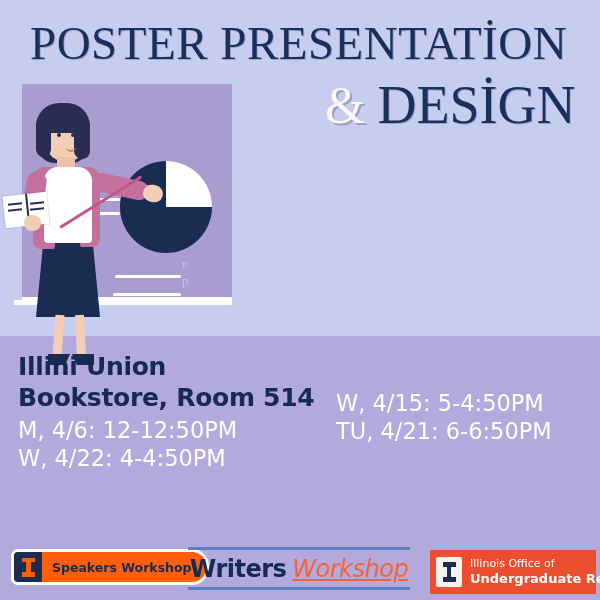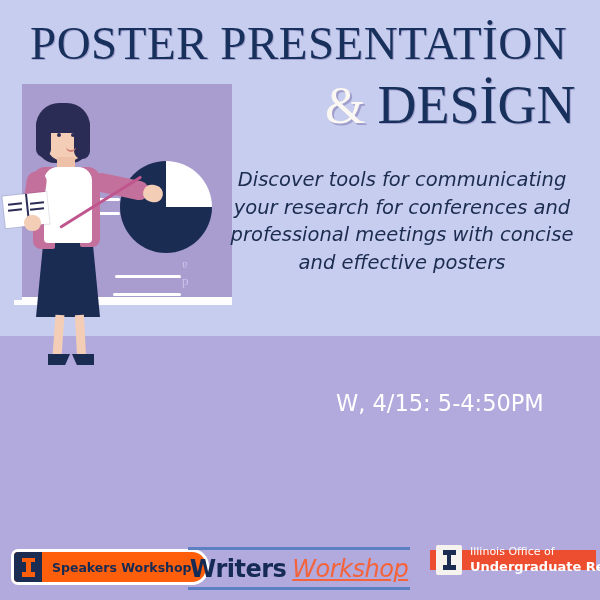--- a/index.html
+++ b/index.html
@@ -241,21 +241,21 @@
   .logo-writers .w1{
     font-family:"DejaVu Sans",sans-serif;font-weight:bold;font-size:24px;
     color:#152a55;letter-spacing:-0.5px;
   }
   .logo-writers .w2{
     font-family:"DejaVu Sans",sans-serif;font-style:italic;font-size:24px;
     color:#f4633a;letter-spacing:-0.5px;margin-left:6px;text-decoration:underline;
   }
 
   .logo-uor{
-    position:absolute;left:430px;top:8px;width:160px;height:20px;
+    position:absolute;left:430px;top:8px;width:160px;height:44px;
     background:#ee4e30;display:flex;align-items:center;padding-left:6px;
   }
   .ilogo2{
     width:26px;height:30px;background:#f6f2ee;border-radius:2px;
     display:flex;align-items:center;justify-content:center;flex:0 0 auto;
   }
   .iblock2{width:13px;height:20px;position:relative;}
   .iblock2:before,.iblock2:after{
     content:"";position:absolute;left:0;width:13px;height:5px;background:#1b2c52;
   }
@@ -322,31 +322,37 @@
     <div class="hand-l"></div>
   </div>
 
   <div class="headline">
     <div class="title-line1">POSTER PRESENTATİON</div>
     <div class="title-line2">
       <span class="amp">&amp;</span><span>DESİGN</span>
     </div>
   </div>
 
-  <div class="desc">Discover tools for communicating your research for conferences and professional meetings with concise and effective posters</div>
 
   <div class="details">
     <div class="col col-left">
+      <div class="venue">
+        <div>Illini Union</div>
+        <div>Bookstore, Room 514</div>
+      </div>
       <div class="times">
+        <div>M, 4/6: 12-12:50PM</div>
+        <div>W, 4/22: 4-4:50PM</div>
       </div>
     </div>
 
     <div class="col col-right">
       <div class="times">
         <div>W, 4/15: 5-4:50PM</div>
+        <div>TU, 4/21: 6-6:50PM</div>
       </div>
     </div>
   </div>
 
   <div class="footer">
 
     <div class="logo-speakers">
       <div class="ilogo">
         <div class="iblock">
             <i></i>

